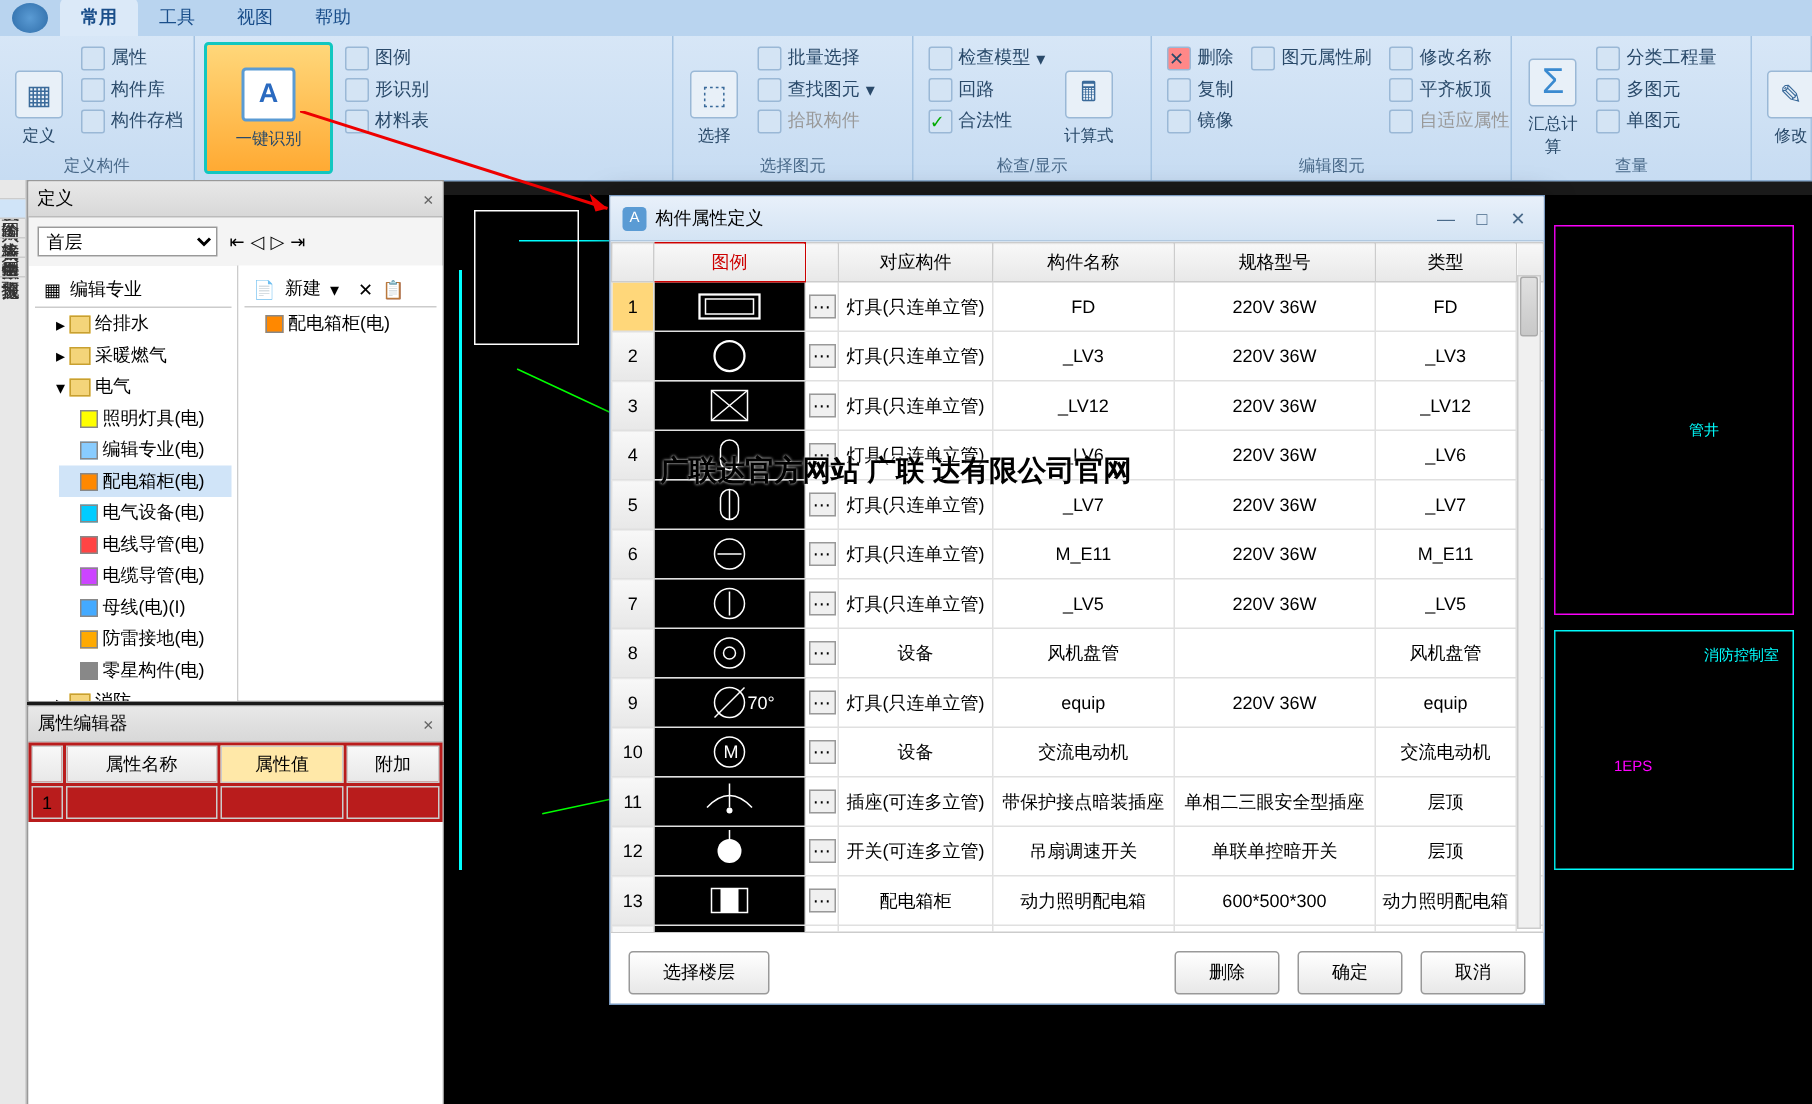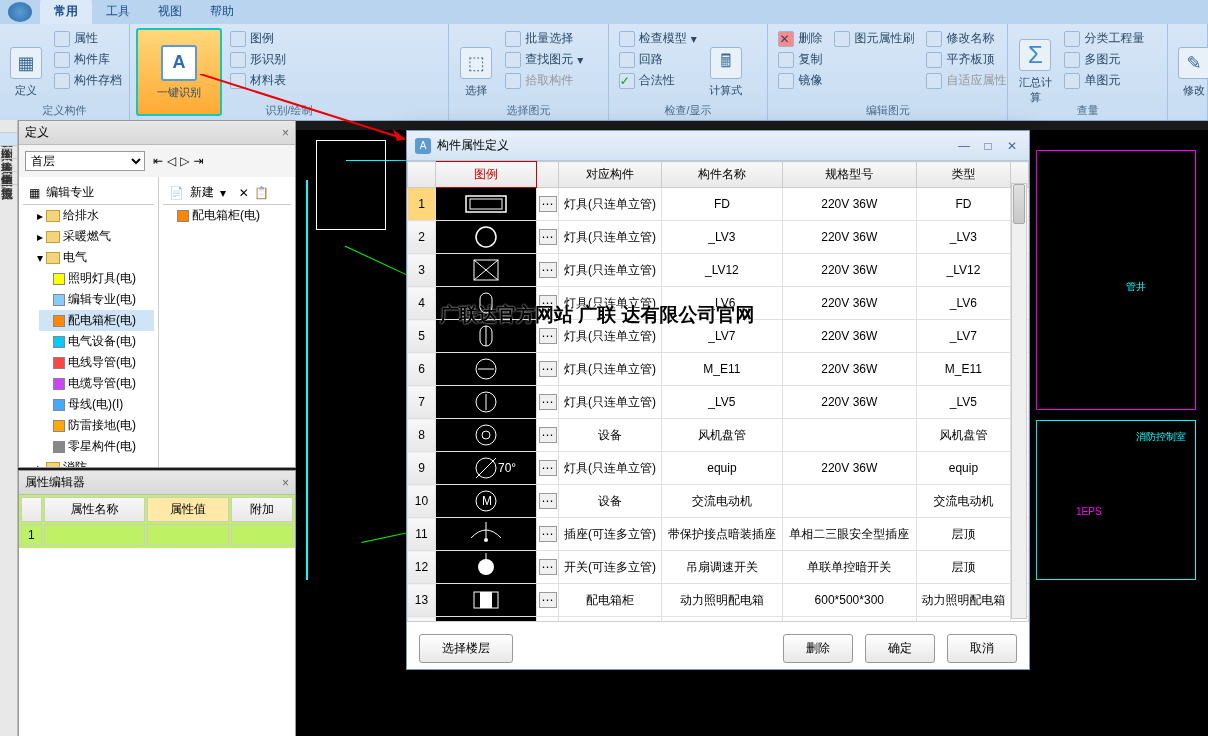--- a/index.html
+++ b/index.html
@@ -32,21 +32,21 @@
 .panel-tb{display:flex;gap:6px;padding:3px 6px;border-bottom:1px solid #ccc;align-items:center}
 .panel-split{display:flex;height:290px}
 .tree-left{width:140px;border-right:1px solid #ccc;overflow:auto;background:#fff;padding:4px}
 .tree-right{flex:1;background:#fff;padding:4px}
 .tree-node{padding:2px 0 2px 14px;white-space:nowrap;cursor:pointer;display:flex;align-items:center;gap:3px}
 .tree-node.sel{background:#d0e4f8}
 .tree-node .fi{width:14px;height:12px;background:#f4d47a;border:1px solid #c8a030;display:inline-block}
 .tree-node .li{width:12px;height:12px;display:inline-block;border:1px solid #888}
 .tree-sub{padding-left:16px}
 .prop-panel{position:absolute;left:18px;top:470px;width:278px;background:#f4f4f4;border:1px solid #999}
-.prop-grid{background:#bef264}
+.prop-grid{background:#b91c1c}
 .prop-grid th,.prop-grid td{border:1px solid #ccc;padding:3px 6px;font-weight:normal}
 .prop-grid th{background:linear-gradient(#f8f8f8,#e8e8e8)}
 .prop-grid .pv{background:#ffe8a8}
 .canvas{position:absolute;left:296px;top:130px;right:0;bottom:0;background:#000}
 .cad-line{position:absolute;background:#0ff}
 .cad-rect{position:absolute;border:1px solid #0ff}
 .cad-text{position:absolute;color:#f0f;font-size:10px}
 .dialog{position:absolute;left:406px;top:130px;width:624px;height:540px;background:#fff;border:1px solid #7a9ac0;box-shadow:0 4px 20px rgba(0,0,0,.4)}
 .dlg-title{background:linear-gradient(#e8f0fa,#d4e4f4);padding:6px 8px;display:flex;align-items:center;gap:6px;border-bottom:1px solid #b0c8e0}
 .dlg-title .ico{width:16px;height:16px;background:#5a9bd4;border-radius:3px;color:#fff;display:flex;align-items:center;justify-content:center;font-size:10px}
@@ -120,21 +120,20 @@
           <div class="small-btn">
               <span class="si"></span>
               <span>形识别</span>
             </div>
           <div class="small-btn">
               <span class="si"></span>
               <span>材料表</span>
             </div>
         </div>
       </div>
-      <div class="group-label">识别/绘制</div>
     </div>
     <div class="group" style="width:160px">
       <div class="group-body">
         <div class="big-btn">
             <div class="big-icon">⬚</div>
             <span class="btn-label">选择</span>
           </div>
         <div class="small-btns">
           <div class="small-btn">
               <span class="si"></span>

